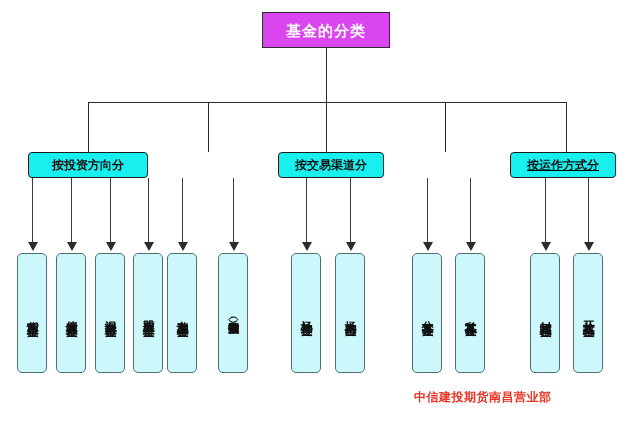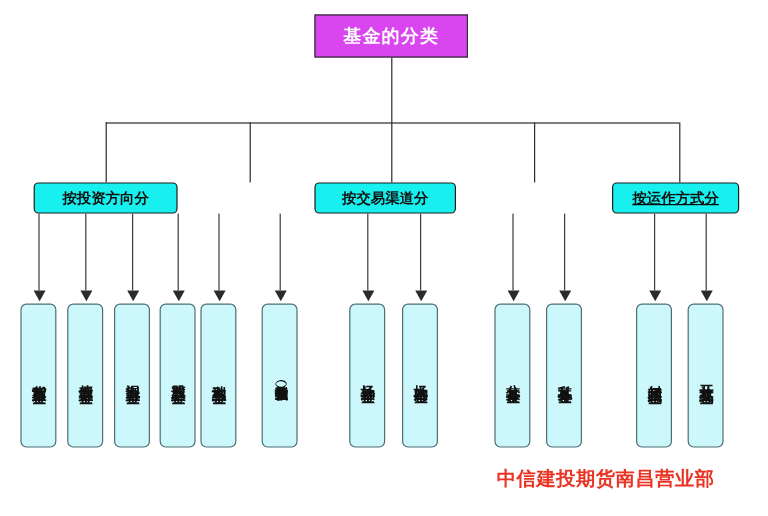--- a/index.html
+++ b/index.html
@@ -115,21 +115,21 @@
     letter-spacing: 0px;
     line-height: 1.05;
   }
 
   
   .footer-credit {
     position: absolute;
     left: 414px;
     top: 389px;
     color: #ea3323;
-    font-size: 16px;
+    font-size: 12px;
     font-weight: bold;
     letter-spacing: 0.5px;
     white-space: nowrap;
   }
 </style>
 </head>
 <body>
 
 <div id="canvas">
 
@@ -142,21 +142,21 @@
 
   <div class="line-v" style="left:88px;  top:102px; height:50px;"></div>
   <div class="line-v" style="left:208px; top:102px; height:50px;"></div>
   <div class="line-v" style="left:326px; top:102px; height:50px;"></div>
   <div class="line-v" style="left:445px; top:102px; height:50px;"></div>
   <div class="line-v" style="left:566px; top:102px; height:50px;"></div>
 
   <div class="cat-box" style="left:28px; width:120px;">
     <span class="cat-label">按投资方向分</span>
   </div>
-  <div class="cat-box" style="left:262px; width:118px;">
+  <div class="cat-box" style="left:278px; width:106px;">
     <span class="cat-label">按交易渠道分</span>
   </div>
   <div class="cat-box" style="left:510px; width:106px;text-decoration:underline;">
     <span class="cat-label">按运作方式分</span>
   </div>
 
   <div class="arrow-line" style="left:32px; top:178px; height:64px;"></div>
   <div class="arrow-head" style="left:28px; top:242px;"></div>
   <div class="arrow-line" style="left:71px; top:178px; height:64px;"></div>
   <div class="arrow-head" style="left:67px; top:242px;"></div>

